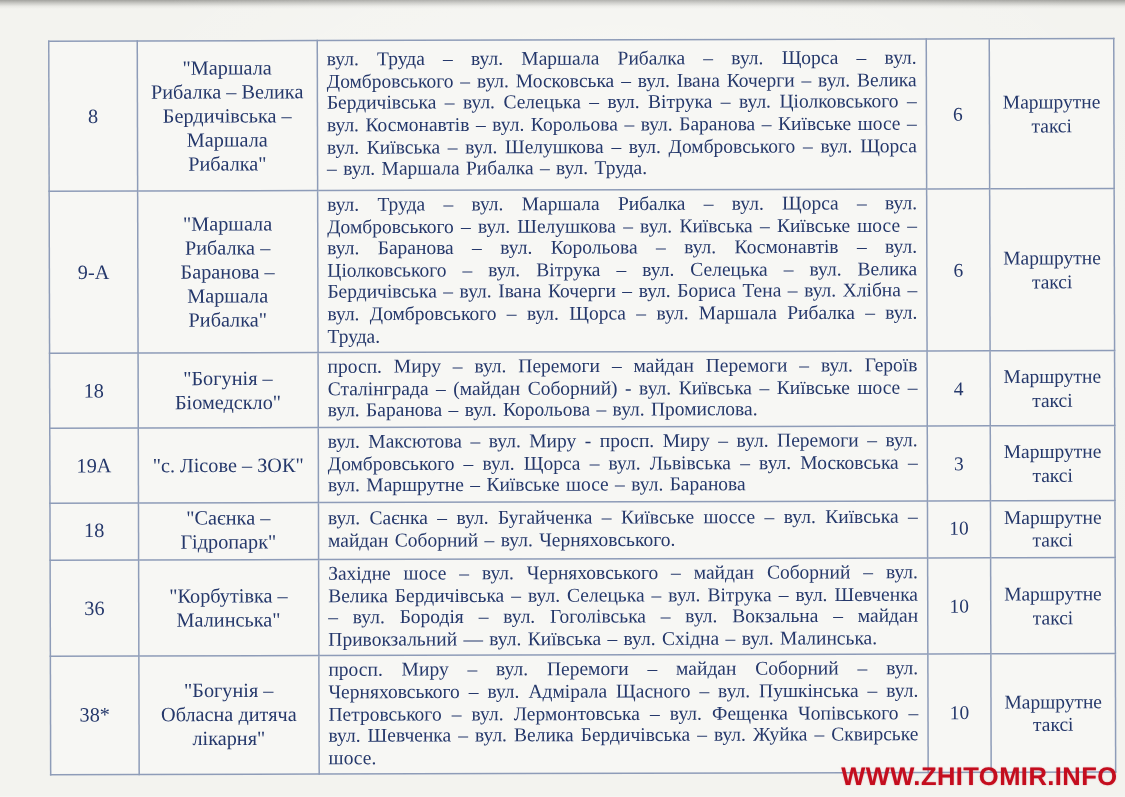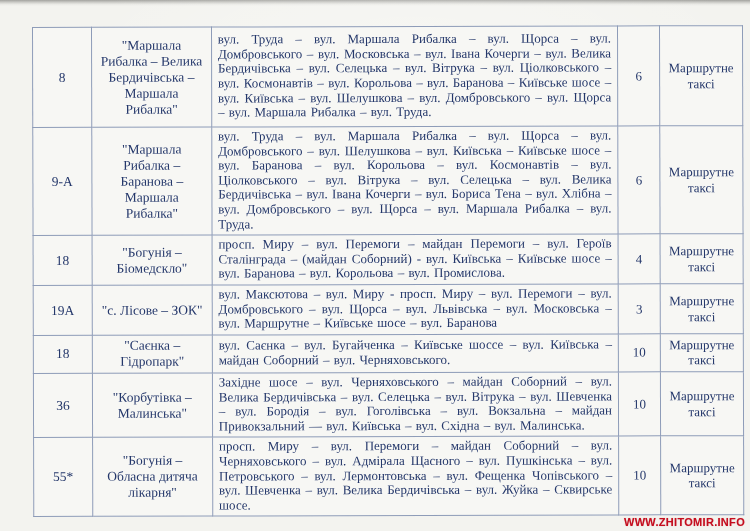--- a/index.html
+++ b/index.html
@@ -57,21 +57,21 @@
   tr:nth-child(4) { height: 48px; }
   tr:nth-child(5) { height: 38px; }
   tr:nth-child(6) { height: 64px; }
   tr:nth-child(7) { height: 66px; }
 
   .watermark {
     position: absolute;
     right: 5px; bottom: 3px;
     font-family: "Liberation Sans", sans-serif;
     font-weight: bold;
-    font-size: 11px;
+    font-size: 17px;
     letter-spacing: 0.3px;
     color: var(--red);
     text-shadow: 0 0 1px rgba(196,13,30,0.4);
   }
 </style>
 </head>
 <body style="--ink: #25386b; --line: #8e9cb8; --red: #c40d1e; background: rgb(243, 243, 239);">
 
 <div class="scan-top-edge"></div>
 <div class="paper-sheen"></div>
@@ -128,21 +128,21 @@
 
   <tr>
     <td class="cell-num">36</td>
     <td class="cell-name">"Корбутівка – Малинська"</td>
     <td class="cell-desc">Західне шосе – вул. Черняховського – майдан Соборний – вул. Велика Бердичівська – вул. Селецька – вул. Вітрука – вул. Шевченка – вул. Бородія – вул. Гоголівська – вул. Вокзальна – майдан Привокзальний — вул. Київська – вул. Східна – вул. Малинська.</td>
     <td class="cell-count">10</td>
     <td class="cell-type">Маршрутне таксі</td>
   </tr>
 
   <tr>
-    <td class="cell-num">55*</td>
+    <td class="cell-num">38*</td>
     <td class="cell-name">"Богунія – Обласна дитяча лікарня"</td>
     <td class="cell-desc">просп. Миру – вул. Перемоги – майдан Соборний – вул. Черняховського – вул. Адмірала Щасного – вул. Пушкінська – вул. Петровського – вул. Лермонтовська – вул. Фещенка Чопівського – вул. Шевченка – вул. Велика Бердичівська – вул. Жуйка – Сквирське шосе.</td>
     <td class="cell-count">10</td>
     <td class="cell-type">Маршрутне таксі</td>
   </tr>
 </tbody>
   </table>
 </div>
 
 <div class="watermark">WWW.ZHITOMIR.INFO</div>

